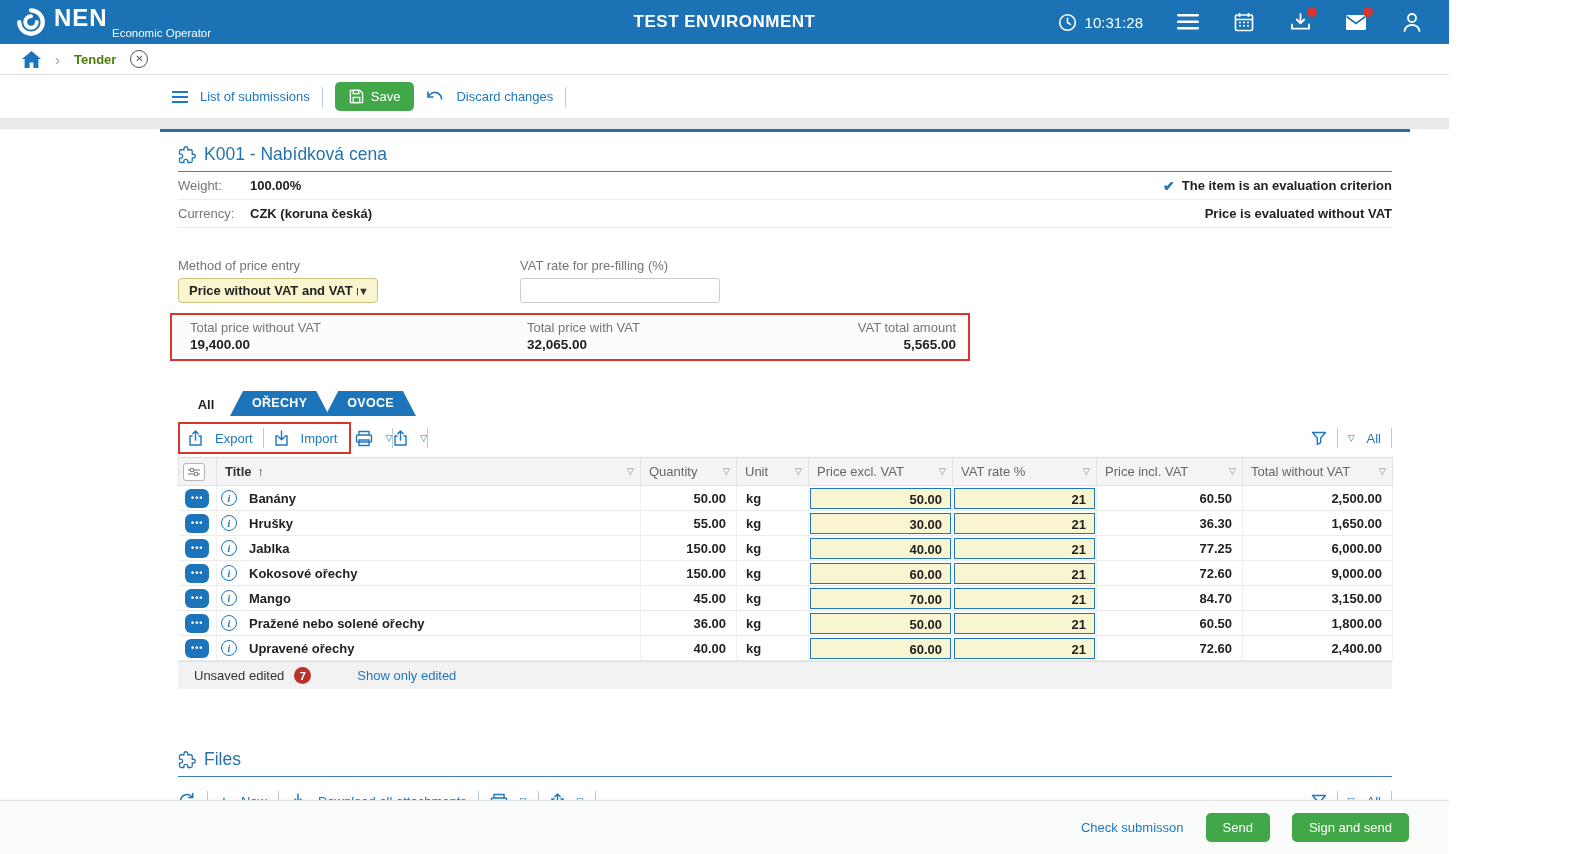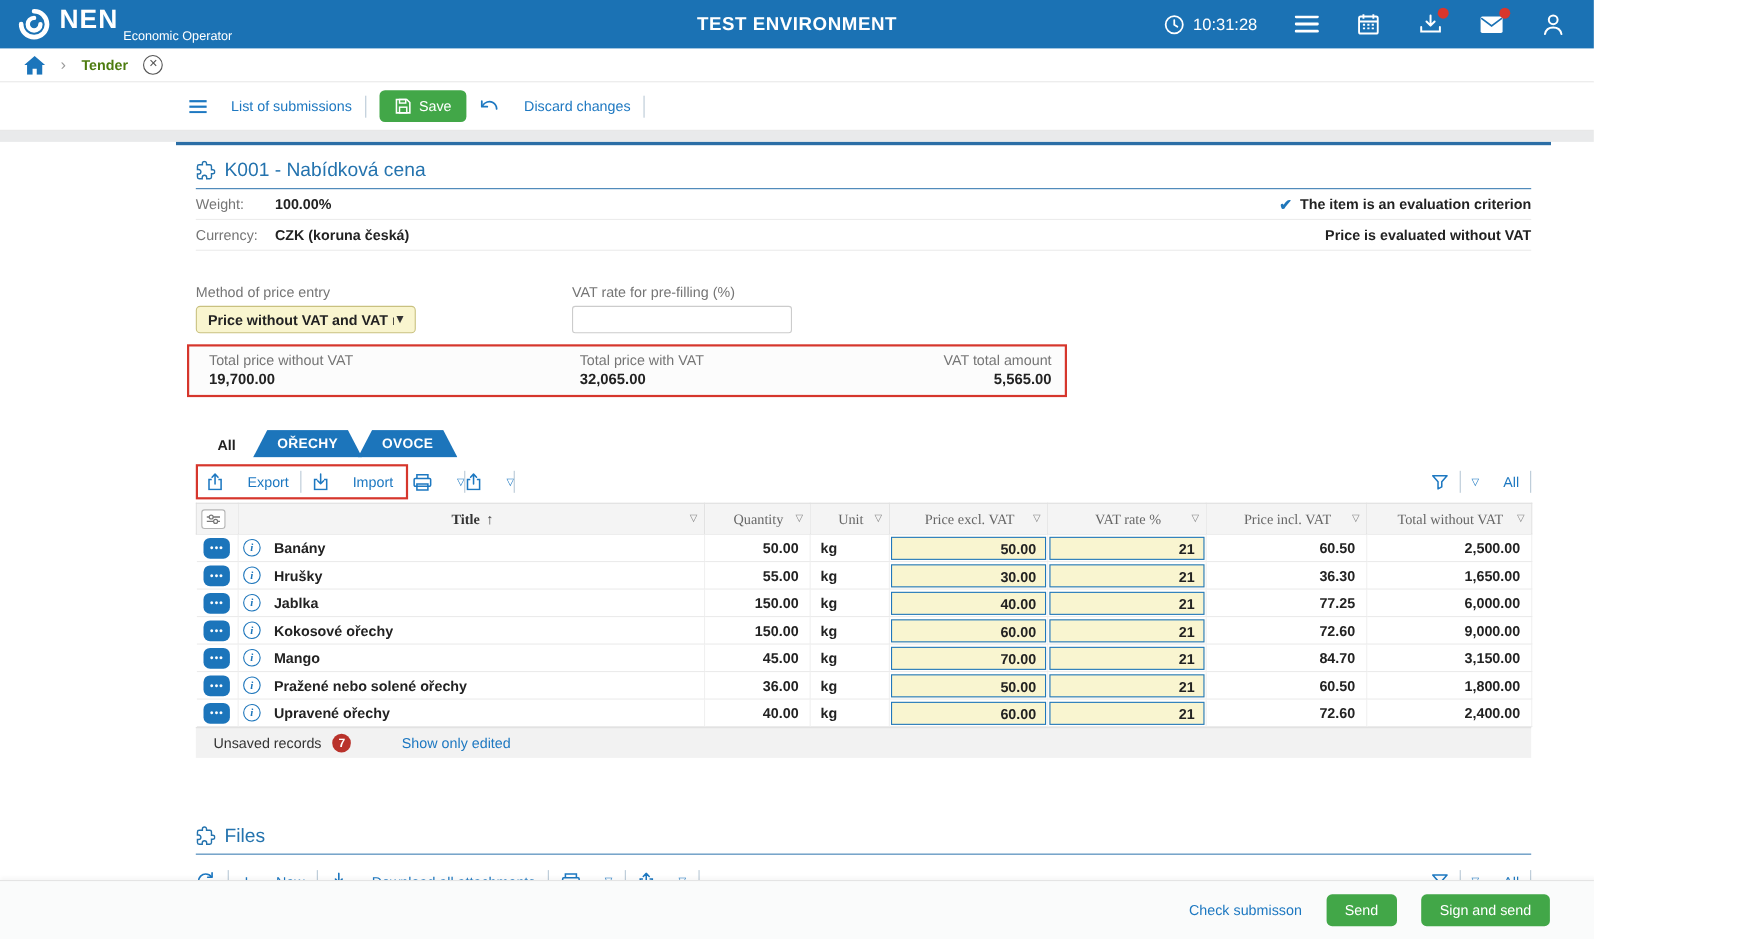--- a/index.html
+++ b/index.html
@@ -22,21 +22,21 @@
   .badge-dot { position:absolute; top:-4px; right:-6px; width:10px; height:10px; border-radius:50%; background:#d8362c; }
 
   
   .crumbbar { height:31px; background:#fff; border-bottom:1px solid #e2e2e2; display:flex; align-items:center; padding-left:22px; gap:14px; }
   .crumb-sep { color:#9a9a9a; font-size:15px; }
   .crumb-item { font-weight:700; color:#4d7c0f; }
   .crumb-close { width:18px; height:18px; border:1.6px solid #555; border-radius:50%; display:flex; align-items:center; justify-content:center; font-size:10px; color:#555; cursor:pointer; line-height:1; }
 
   
   .cmdbar { height:44px; background:#fff; border-bottom:1px solid #e6e6e6; display:flex; align-items:center; padding-left:172px; gap:12px; }
-  .cmd-link { display:flex; align-items:center; gap:22px; color:#1d78c1; cursor:pointer; }
+  .cmd-link { display:flex; align-items:center; gap:12px; color:#1d78c1; cursor:pointer; }
   .vsep { width:1px; height:20px; background:#b9c9d6; }
   .btn-green { background:#42a748; color:#fff; font-weight:400; border:none; border-radius:5px; height:29px; padding:0 14px; font-size:13px; display:flex; align-items:center; gap:7px; cursor:pointer; }
   .grayband { height:10px; background:#e9eaeb; }
 
   
   .card { position:relative; margin-left:160px; width:1250px; background:#fff; border-top:3px solid #2b6ea6; padding:12px 18px 0 18px; }
   .sec-title { display:flex; align-items:center; gap:8px; color:#2473ae; font-size:17.5px; padding-bottom:6px; border-bottom:1px solid #3f7fb4; }
   .info-row { display:flex; align-items:center; justify-content:space-between; height:28px; border-bottom:1px solid #ececec; }
   .lab { color:#757575; }
   .val { font-weight:700; color:#222; }
@@ -65,21 +65,21 @@
   .tab-blue { position:relative; background:#1c75bb; color:#fff; font-weight:700; font-size:12.5px; height:25px; line-height:25px; padding:0 22px; margin-left:-4px; clip-path:polygon(13px 0, calc(100% - 13px) 0, 100% 100%, 0 100%); cursor:pointer; letter-spacing:.3px; }
 
   
   .gridbar { display:flex; align-items:center; margin-top:5px; height:34px; }
   .redbox { border:2px solid #d6362c; display:flex; align-items:center; gap:10px; padding:4px 12px 4px 8px; }
   .gb-right { margin-left:auto; display:flex; align-items:center; gap:10px; }
   .mini-chev { color:#1d78c1; font-size:9px; }
 
   
   table.items { border-collapse:collapse; width:100%; margin-top:2px; table-layout:fixed; }
-  table.items th { background:#f4f4f4; height:28px; font-weight:400; color:#666; text-align:center; border:1px solid #e2e2e2; border-top:1px solid #dcdcdc; padding:0 6px 0 8px; position:relative;font-family:Liberation Serif, serif; }
+  table.items th { background:#f4f4f4; height:28px; font-weight:400; color:#666; text-align:left; border:1px solid #e2e2e2; border-top:1px solid #dcdcdc; padding:0 6px 0 8px; position:relative; }
   table.items th .flt { position:absolute; right:6px; top:8px; color:#888; font-size:9px; cursor:pointer; }
   table.items td { height:25px; border-bottom:1px solid #ebebeb; border-right:1px solid #f0f0f0; padding:0; }
   .th-title { font-weight:700; color:#333; }
   .sort-up { color:#444; margin-left:6px; }
   .colset-box { width:22px; height:18px; border:1px solid #b5b5b5; border-radius:3px; display:flex; align-items:center; justify-content:center; background:#fff; cursor:pointer; }
   .c-act { text-align:center; }
   .pill { display:inline-flex; align-items:center; justify-content:center; width:24px; height:19px; background:#1c75bb; border-radius:6px; color:#fff; font-size:9px; letter-spacing:1px; cursor:pointer; font-weight:700; }
   .c-title-in { display:flex; align-items:center; gap:12px; padding-left:4px; }
   .info-ic { width:16px; height:16px; border:1.5px solid #1c75bb; border-radius:50%; color:#1c75bb; font-size:10px; font-style:italic; font-weight:700; display:inline-flex; align-items:center; justify-content:center; cursor:pointer; font-family:"Liberation Serif", serif; flex:none; }
   .t-name { font-weight:700; }
@@ -241,21 +241,21 @@
       </div>
       <div class="fgroup right">
         <span class="lab">VAT rate for pre-filling (%)</span>
         <input class="input-plain" value="" style="">
       </div>
     </div>
 
     <div class="totals-box">
       <div class="tcell t0">
         <span class="lab">Total price without VAT</span>
-        <span class="val">19,700.00</span>
+        <span class="val">19,400.00</span>
       </div>
       <div class="tcell t1">
         <span class="lab">Total price with VAT</span>
         <span class="val">32,065.00</span>
       </div>
       <div class="tcell t2">
         <span class="lab">VAT total amount</span>
         <span class="val">5,565.00</span>
       </div>
     </div>
@@ -479,21 +479,21 @@
               <div class="ycell">21</div>
             </td>
         <td class="c-num">72.60</td>
         <td class="c-num">2,400.00</td>
       </tr>
       </tbody>
     </table>
 
     <div class="tbl-footer">
       <span class="unsaved">
-        <span>Unsaved records</span>
+        <span>Unsaved edited</span>
         <span class="cnt-badge">7</span>
       </span>
       <span class="link">Show only edited</span>
     </div>
 
     <div class="files-sec">
       <div class="sec-title">
         <svg width="18" height="18" viewBox="0 0 24 24">
             <path d="M20.5 11H19V7a2 2 0 0 0-2-2h-4V3.5a2.5 2.5 0 0 0-5 0V5H4a2 2 0 0 0-2 2v3.8h1.5a2.7 2.7 0 0 1 0 5.4H2V20a2 2 0 0 0 2 2h3.8v-1.5a2.7 2.7 0 0 1 5.4 0V22H17a2 2 0 0 0 2-2v-4h1.5a2.5 2.5 0 0 0 0-5z" fill="none" stroke="#2473ae" stroke-width="1.7"></path>
           </svg>

